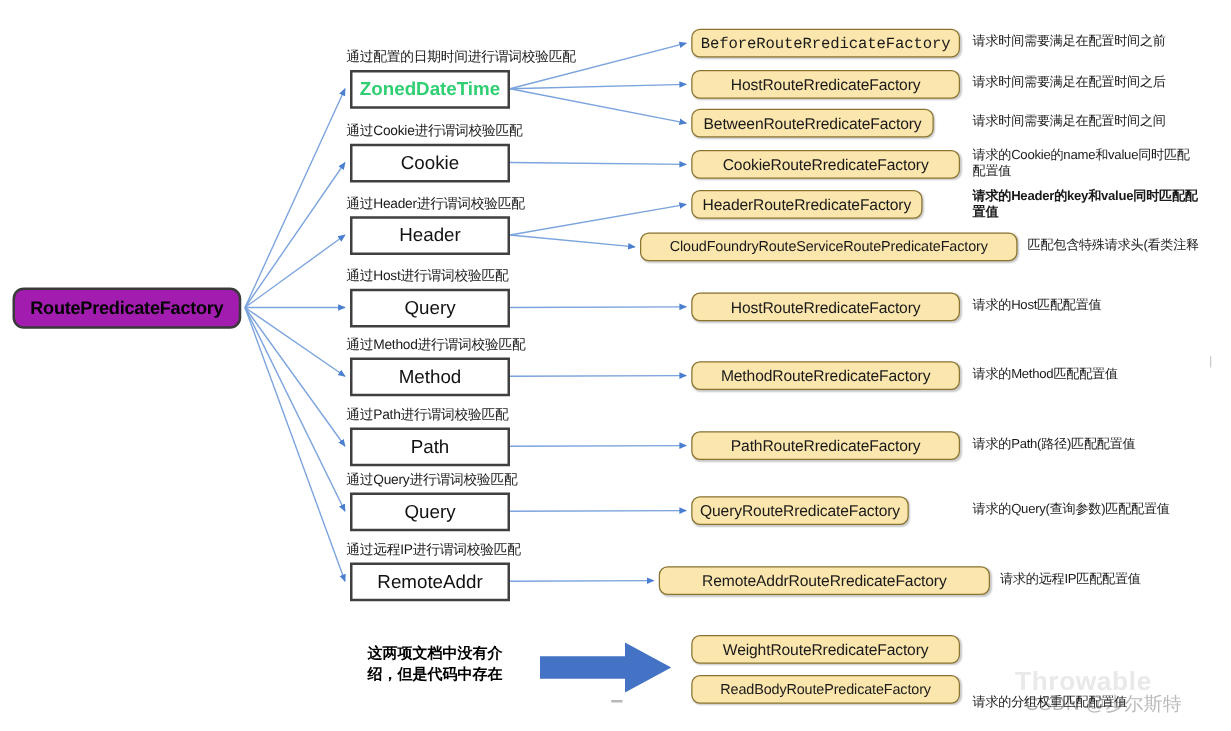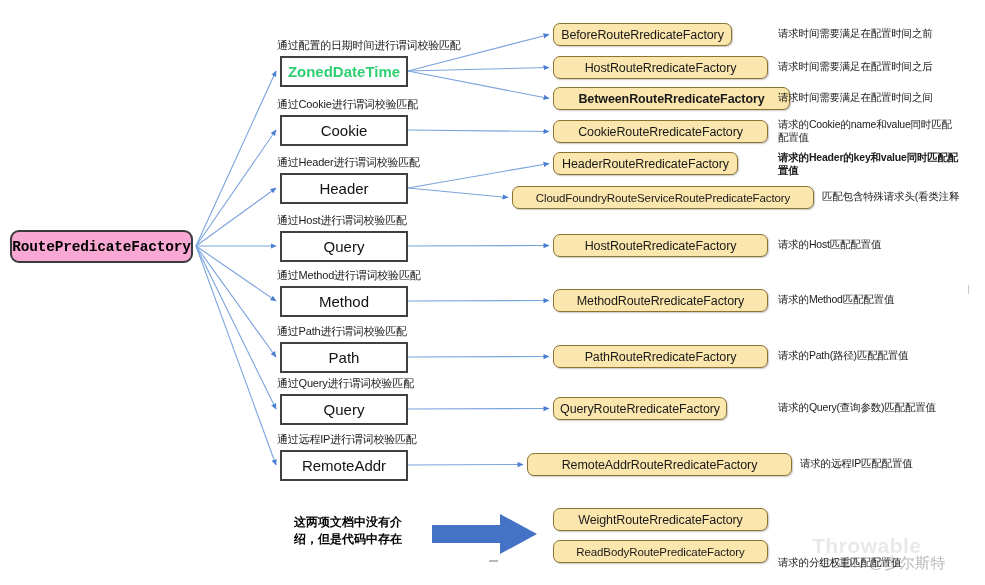--- a/index.html
+++ b/index.html
@@ -26,30 +26,29 @@
   
   .root-node {
     position: absolute;
     left: 10px;
     top: 230px;
     width: 183px;
     height: 33px;
     box-sizing: border-box;
     border: 2px solid #3a3a3a;
     border-radius: 9px;
-    background: #f9a8d4;
+    background: #a21caf;
     display: flex;
     align-items: center;
     justify-content: center;
     font-size: 14.5px;
     font-weight: bold;
     color: #000000;
     letter-spacing: -0.2px;
     z-index: 3;
-    font-family: Liberation Mono, monospace;
   }
 
   
   .mid-node {
     position: absolute;
     left: 280px;
     width: 128px;
     height: 31px;
     box-sizing: border-box;
     border: 2px solid #404040;
@@ -228,29 +227,29 @@
       <div class="mid-node" style="top: 394px;">
         <span>Query</span>
       </div>
       <div class="mid-label" style="top: 432px;">通过远程IP进行谓词校验匹配</div>
       <div class="mid-node" style="top: 450px;">
         <span>RemoteAddr</span>
       </div>
     </div>
 
   <div id="fac-layer">
-      <div class="fac-node" style="top: 23px; left: 553px; width: 179px;">
+      <div class="fac-node" style="top: 23px; left: 553px; width: 215px; font-family: Liberation Mono, monospace;">
         <span>BeforeRouteRredicateFactory</span>
       </div>
       <div class="fac-desc" style="left: 778px; top: 27px;">请求时间需要满足在配置时间之前</div>
       <div class="fac-node" style="top: 56px; left: 553px; width: 215px;">
         <span>HostRouteRredicateFactory</span>
       </div>
       <div class="fac-desc" style="left: 778px; top: 60px;">请求时间需要满足在配置时间之后</div>
-      <div class="fac-node" style="top: 87px; left: 553px; width: 237px; font-weight: bold;">
+      <div class="fac-node" style="top: 87px; left: 553px; width: 194px;">
         <span>BetweenRouteRredicateFactory</span>
       </div>
       <div class="fac-desc" style="left: 778px; top: 91px;">请求时间需要满足在配置时间之间</div>
       <div class="fac-node" style="top: 120px; left: 553px; width: 215px;">
         <span>CookieRouteRredicateFactory</span>
       </div>
       <div class="fac-desc" style="left: 778px; top: 118px;">请求的Cookie的name和value同时匹配
 配置值</div>
       <div class="fac-node" style="top: 152px; left: 553px; width: 185px;">
         <span>HeaderRouteRredicateFactory</span>

